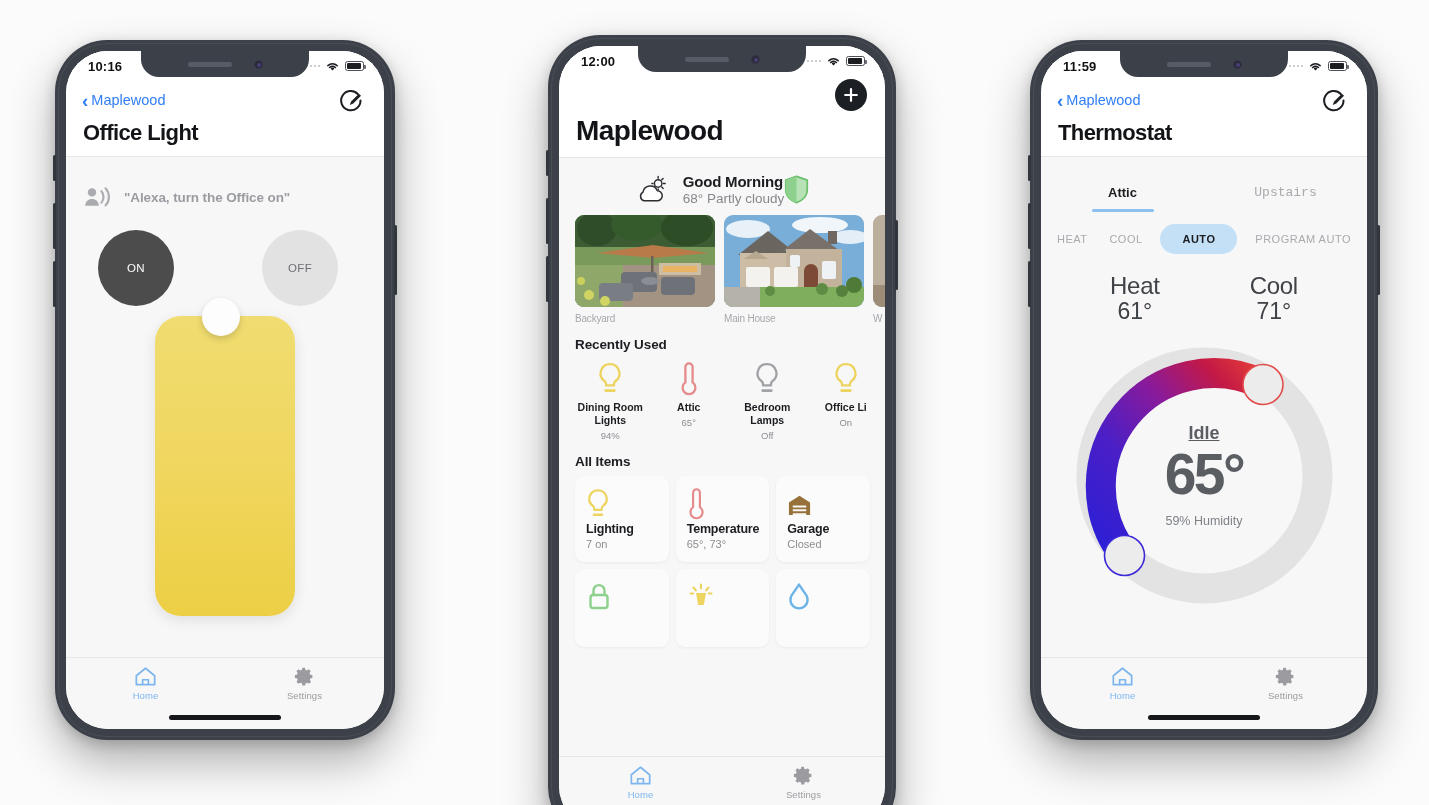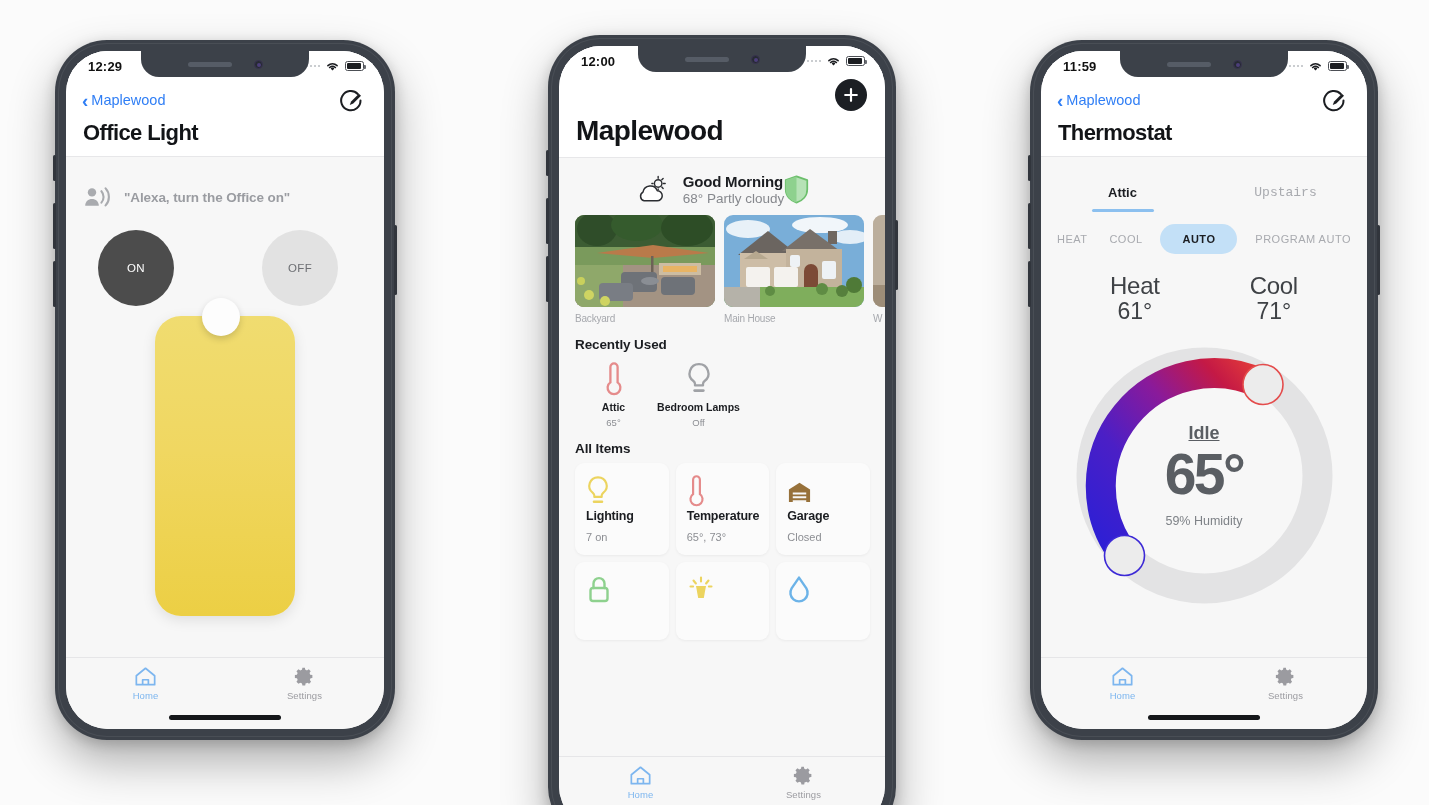--- a/index.html
+++ b/index.html
@@ -127,21 +127,21 @@
   .sec-title { font-size: 13.5px; font-weight: 700; color: #1b1d21; padding: 13px 0 0 16px; letter-spacing: -0.1px; }
   .recent-row { display: flex; padding: 7px 0 0 12px; }
   .recent-item { width: 85px; display: flex; flex-direction: column; align-items: center; cursor: pointer; }
   .recent-icon { height: 40px; display: flex; align-items: center; justify-content: center; }
   .recent-name { font-size: 10.5px; font-weight: 700; color: #1b1d21; text-align: center; line-height: 1.25; margin-top: 2px; }
   .recent-val { font-size: 9.5px; color: #8c8e93; margin-top: 3px; }
   .items-grid { display: grid; grid-template-columns: repeat(3, 1fr); gap: 7px; padding: 7px 15px 0 16px; }
   .item-card { background: #fbfbfb; border-radius: 9px; padding: 10px 10px 12px 11px; box-shadow: 0 1px 3px rgba(0,0,0,0.055); min-height: 78px; cursor: pointer; }
   .item-icon { height: 36px; display: flex; align-items: center; }
   .item-name { font-size: 12.5px; font-weight: 700; color: #1b1d21; letter-spacing: -0.2px; }
-  .item-sub { font-size: 11px; color: #8c8e93; margin-top: 8px; }
+  .item-sub { font-size: 11px; color: #8c8e93; margin-top: 2px; }
 
   
   .p3-body { position: absolute; top: 124px; left: 0; right: 0; bottom: 72px; background: #f7f7f7; }
   .zone-tabs { display: flex; padding-top: 10px; }
   .zone-tab { flex: 1; text-align: center; font-size: 13px; cursor: pointer; padding-bottom: 9px; }
   .zone-tab.active { color: #1b1d21; font-weight: 700; }
   .zone-tab.active .zt-underline { display:block; width: 62px; height: 2.5px; background: #8cc0ef; margin: 9px auto -9px; border-radius: 2px; }
   .zone-tab.idle { color: #a8aaaf; font-family: Liberation Mono, monospace; }
   .mode-row { display: flex; align-items: center; justify-content: space-between; padding: 12px 12px 0 12px; }
   .mode { font-size: 11px; letter-spacing: .5px; color: #a8aaaf; cursor: pointer; padding: 6px 4px; }
@@ -162,21 +162,21 @@
 <div class="stage">
 
   <div class="phone" style="left:55px; top:40px; width:340px; height:700px;">
     <div class="btn-side bl1"></div>
     <div class="btn-side bl2"></div>
     <div class="btn-side bl3"></div>
     <div class="btn-side br1"></div>
     <div class="screen">
 
       <div class="statusbar">
-        <div class="clock">12:29</div>
+        <div class="clock">10:16</div>
         <div class="status-right">
           <div class="sig-dots">
               <i></i>
               <i></i>
               <i></i>
               <i></i>
             </div>
           <svg width="15" height="11" viewBox="0 0 15 11">
             <path d="M7.5 9.6 L5.6 7.4a3 3 0 0 1 3.8 0z" fill="#1c1e22"></path>
             <path d="M2.9 4.6a7 7 0 0 1 9.2 0" stroke="#1c1e22" stroke-width="1.6" fill="none" stroke-linecap="round"></path>
@@ -379,36 +379,56 @@
               </svg>
             </div>
             <div class="room-name">W</div>
           </div>
         </div>
 
         <div class="sec-title">Recently Used</div>
         <div class="recent-row">
           <div class="recent-item">
             <div class="recent-icon">
+              <svg width="26" height="34" viewBox="0 0 26 34">
+                <path d="M13 2.2a9.3 9.3 0 0 0-5.6 16.8c1 .8 1.6 1.8 1.6 3v1.4h8v-1.4c0-1.2.6-2.2 1.6-3A9.3 9.3 0 0 0 13 2.2z" stroke="#ecd45f" stroke-width="2.3" fill="none" stroke-linejoin="round"></path>
+                <path d="M8.6 28.6h8.8" stroke="#ecd45f" stroke-width="2.6" stroke-linecap="round"></path>
+              </svg>
+            </div>
+            <div class="recent-name">Dining Room Lights</div>
+            <div class="recent-val">94%</div>
+          </div>
+          <div class="recent-item">
+            <div class="recent-icon">
               <svg width="20" height="36" viewBox="0 0 20 36">
                 <path d="M10 2.4a3.6 3.6 0 0 0-3.6 3.6v15.4a6.4 6.4 0 1 0 7.2 0V6A3.6 3.6 0 0 0 10 2.4z" stroke="#e58b8b" stroke-width="2.3" fill="none"></path>
               </svg>
             </div>
             <div class="recent-name">Attic</div>
             <div class="recent-val">65°</div>
           </div>
           <div class="recent-item">
             <div class="recent-icon">
               <svg width="26" height="34" viewBox="0 0 26 34">
                 <path d="M13 2.2a9.3 9.3 0 0 0-5.6 16.8c1 .8 1.6 1.8 1.6 3v1.4h8v-1.4c0-1.2.6-2.2 1.6-3A9.3 9.3 0 0 0 13 2.2z" stroke="#a0a2a6" stroke-width="2.3" fill="none" stroke-linejoin="round"></path>
                 <path d="M8.6 28.6h8.8" stroke="#a0a2a6" stroke-width="2.6" stroke-linecap="round"></path>
               </svg>
             </div>
             <div class="recent-name">Bedroom Lamps</div>
             <div class="recent-val">Off</div>
+          </div>
+          <div class="recent-item">
+            <div class="recent-icon">
+              <svg width="26" height="34" viewBox="0 0 26 34">
+                <path d="M13 2.2a9.3 9.3 0 0 0-5.6 16.8c1 .8 1.6 1.8 1.6 3v1.4h8v-1.4c0-1.2.6-2.2 1.6-3A9.3 9.3 0 0 0 13 2.2z" stroke="#ecd45f" stroke-width="2.3" fill="none" stroke-linejoin="round"></path>
+                <path d="M8.6 28.6h8.8" stroke="#ecd45f" stroke-width="2.6" stroke-linecap="round"></path>
+              </svg>
+            </div>
+            <div class="recent-name">Office Li</div>
+            <div class="recent-val">On</div>
           </div>
         </div>
 
         <div class="sec-title">All Items</div>
         <div class="items-grid">
           <div class="item-card">
             <div class="item-icon">
               <svg width="24" height="32" viewBox="0 0 26 34">
                 <path d="M13 2.2a9.3 9.3 0 0 0-5.6 16.8c1 .8 1.6 1.8 1.6 3v1.4h8v-1.4c0-1.2.6-2.2 1.6-3A9.3 9.3 0 0 0 13 2.2z" stroke="#ecd45f" stroke-width="2.3" fill="none" stroke-linejoin="round"></path>
                 <path d="M8.6 28.6h8.8" stroke="#ecd45f" stroke-width="2.6" stroke-linecap="round"></path>

